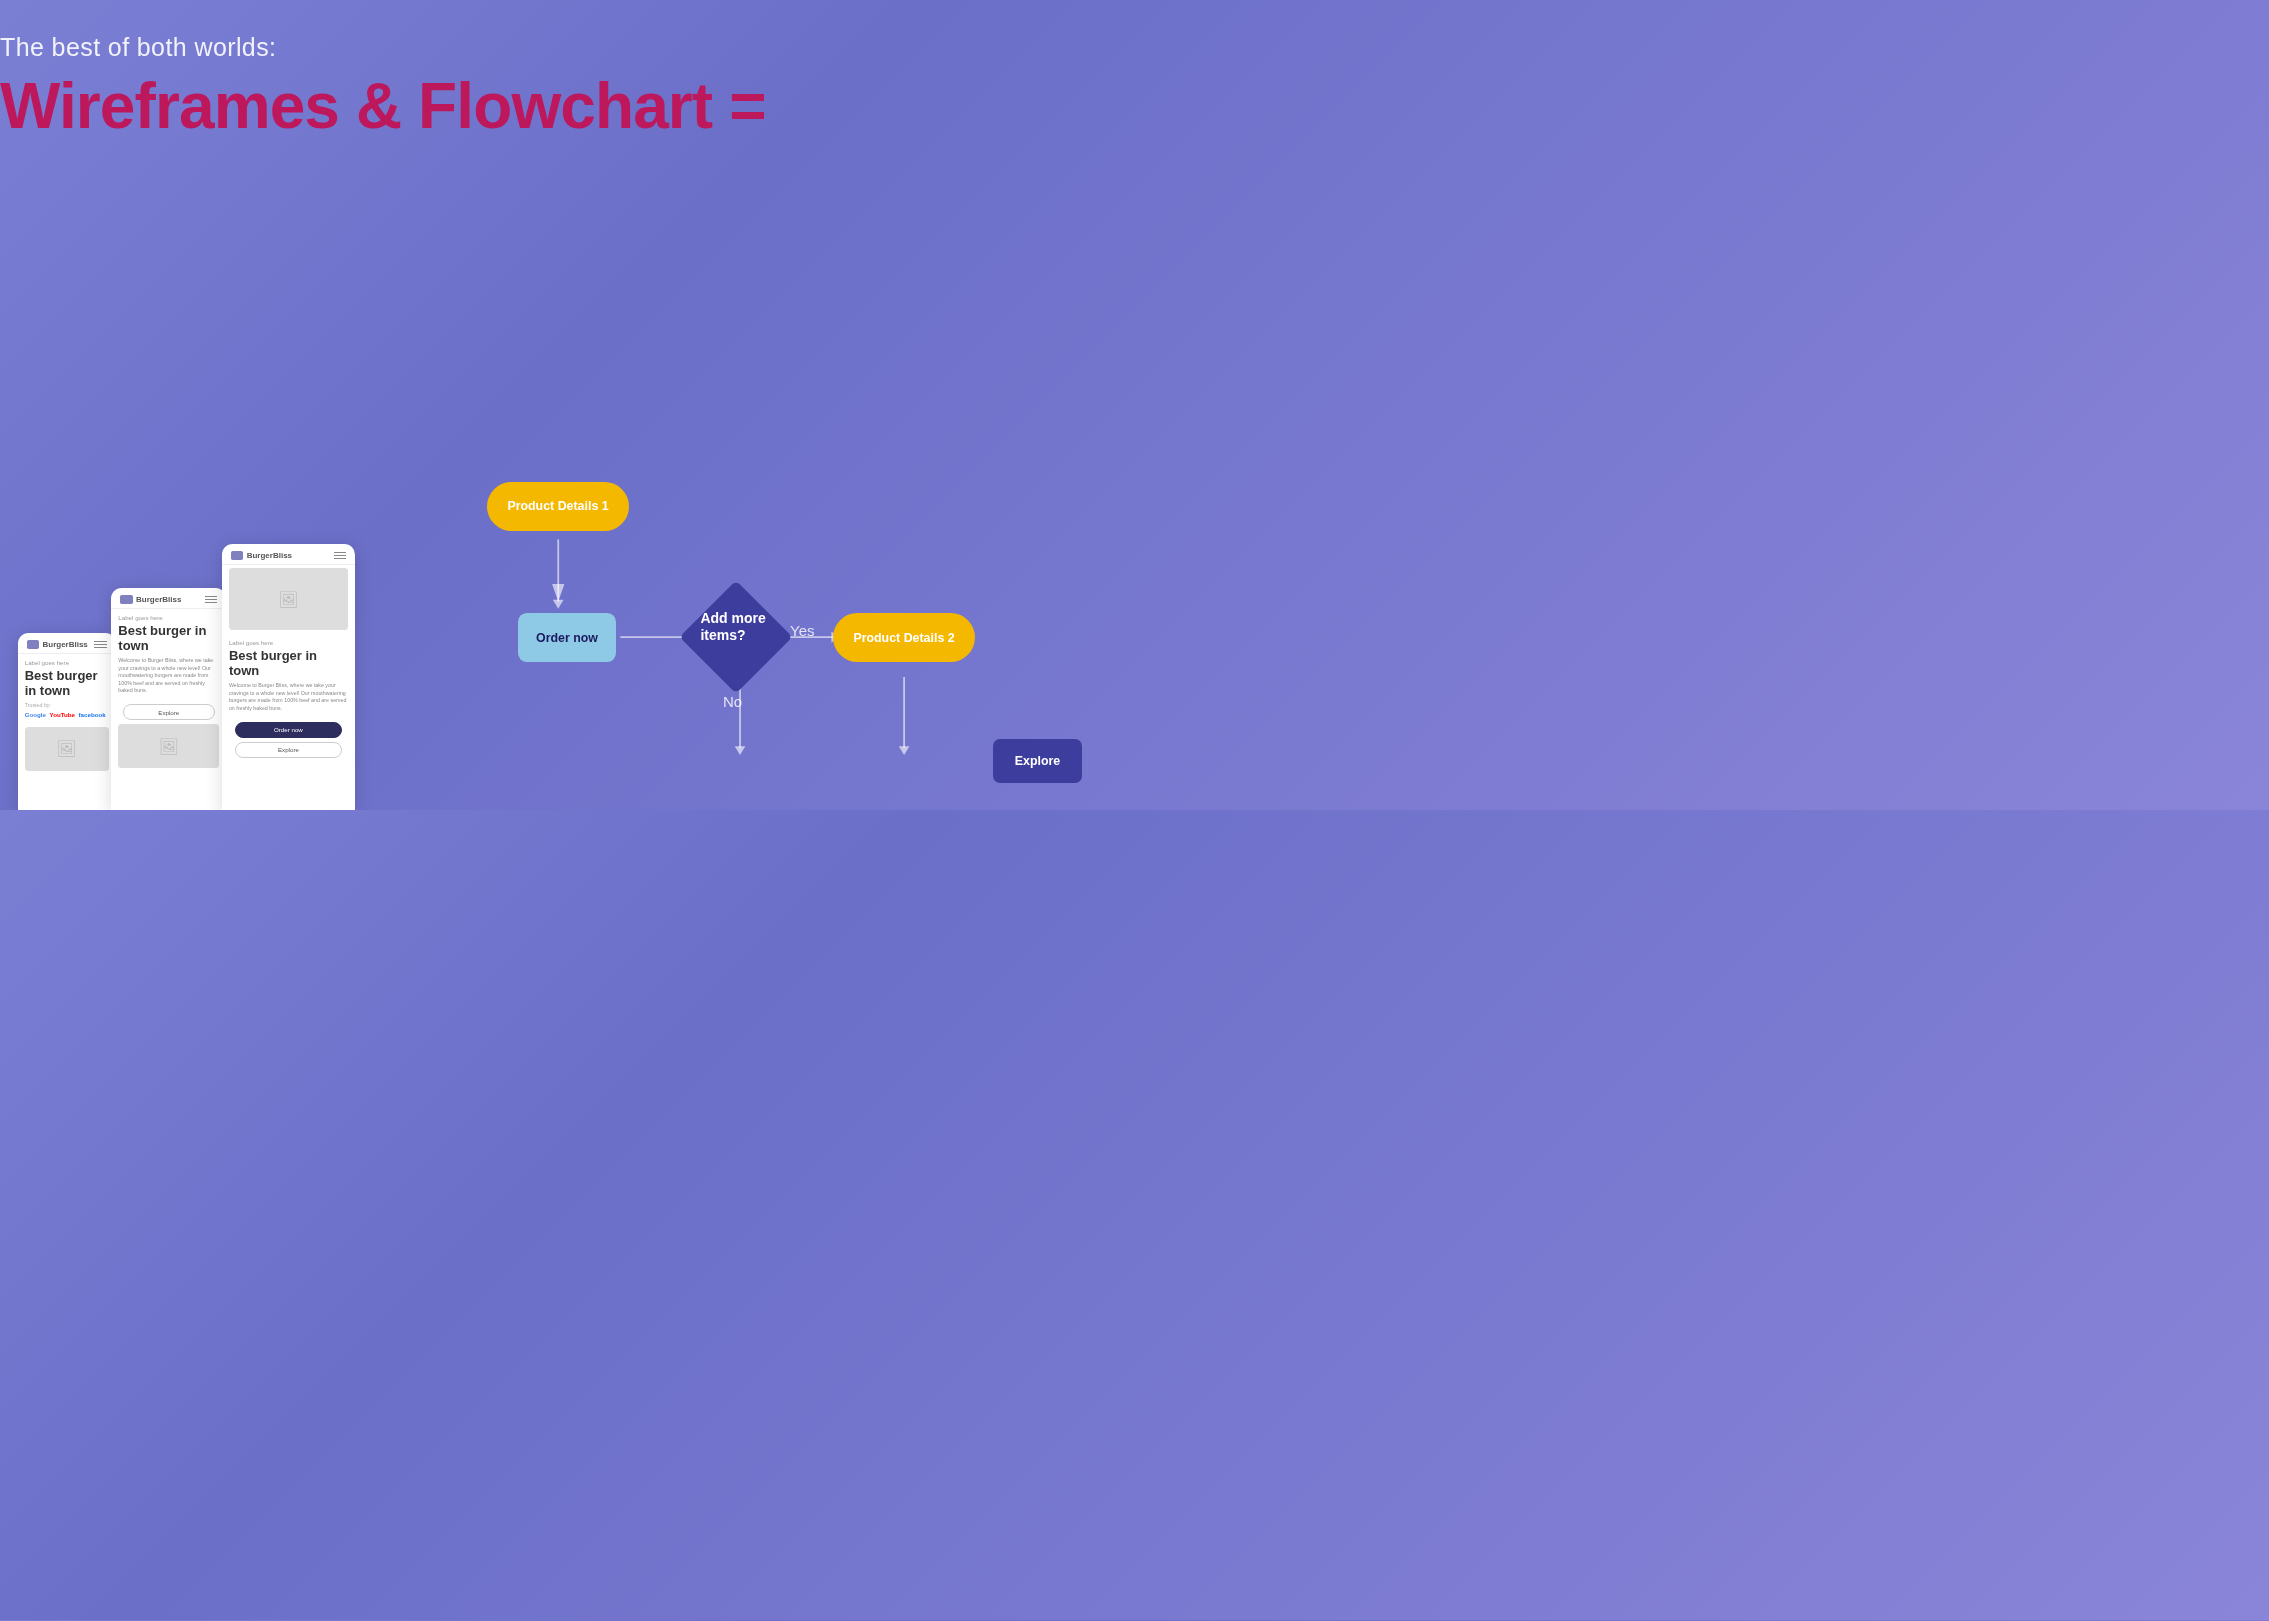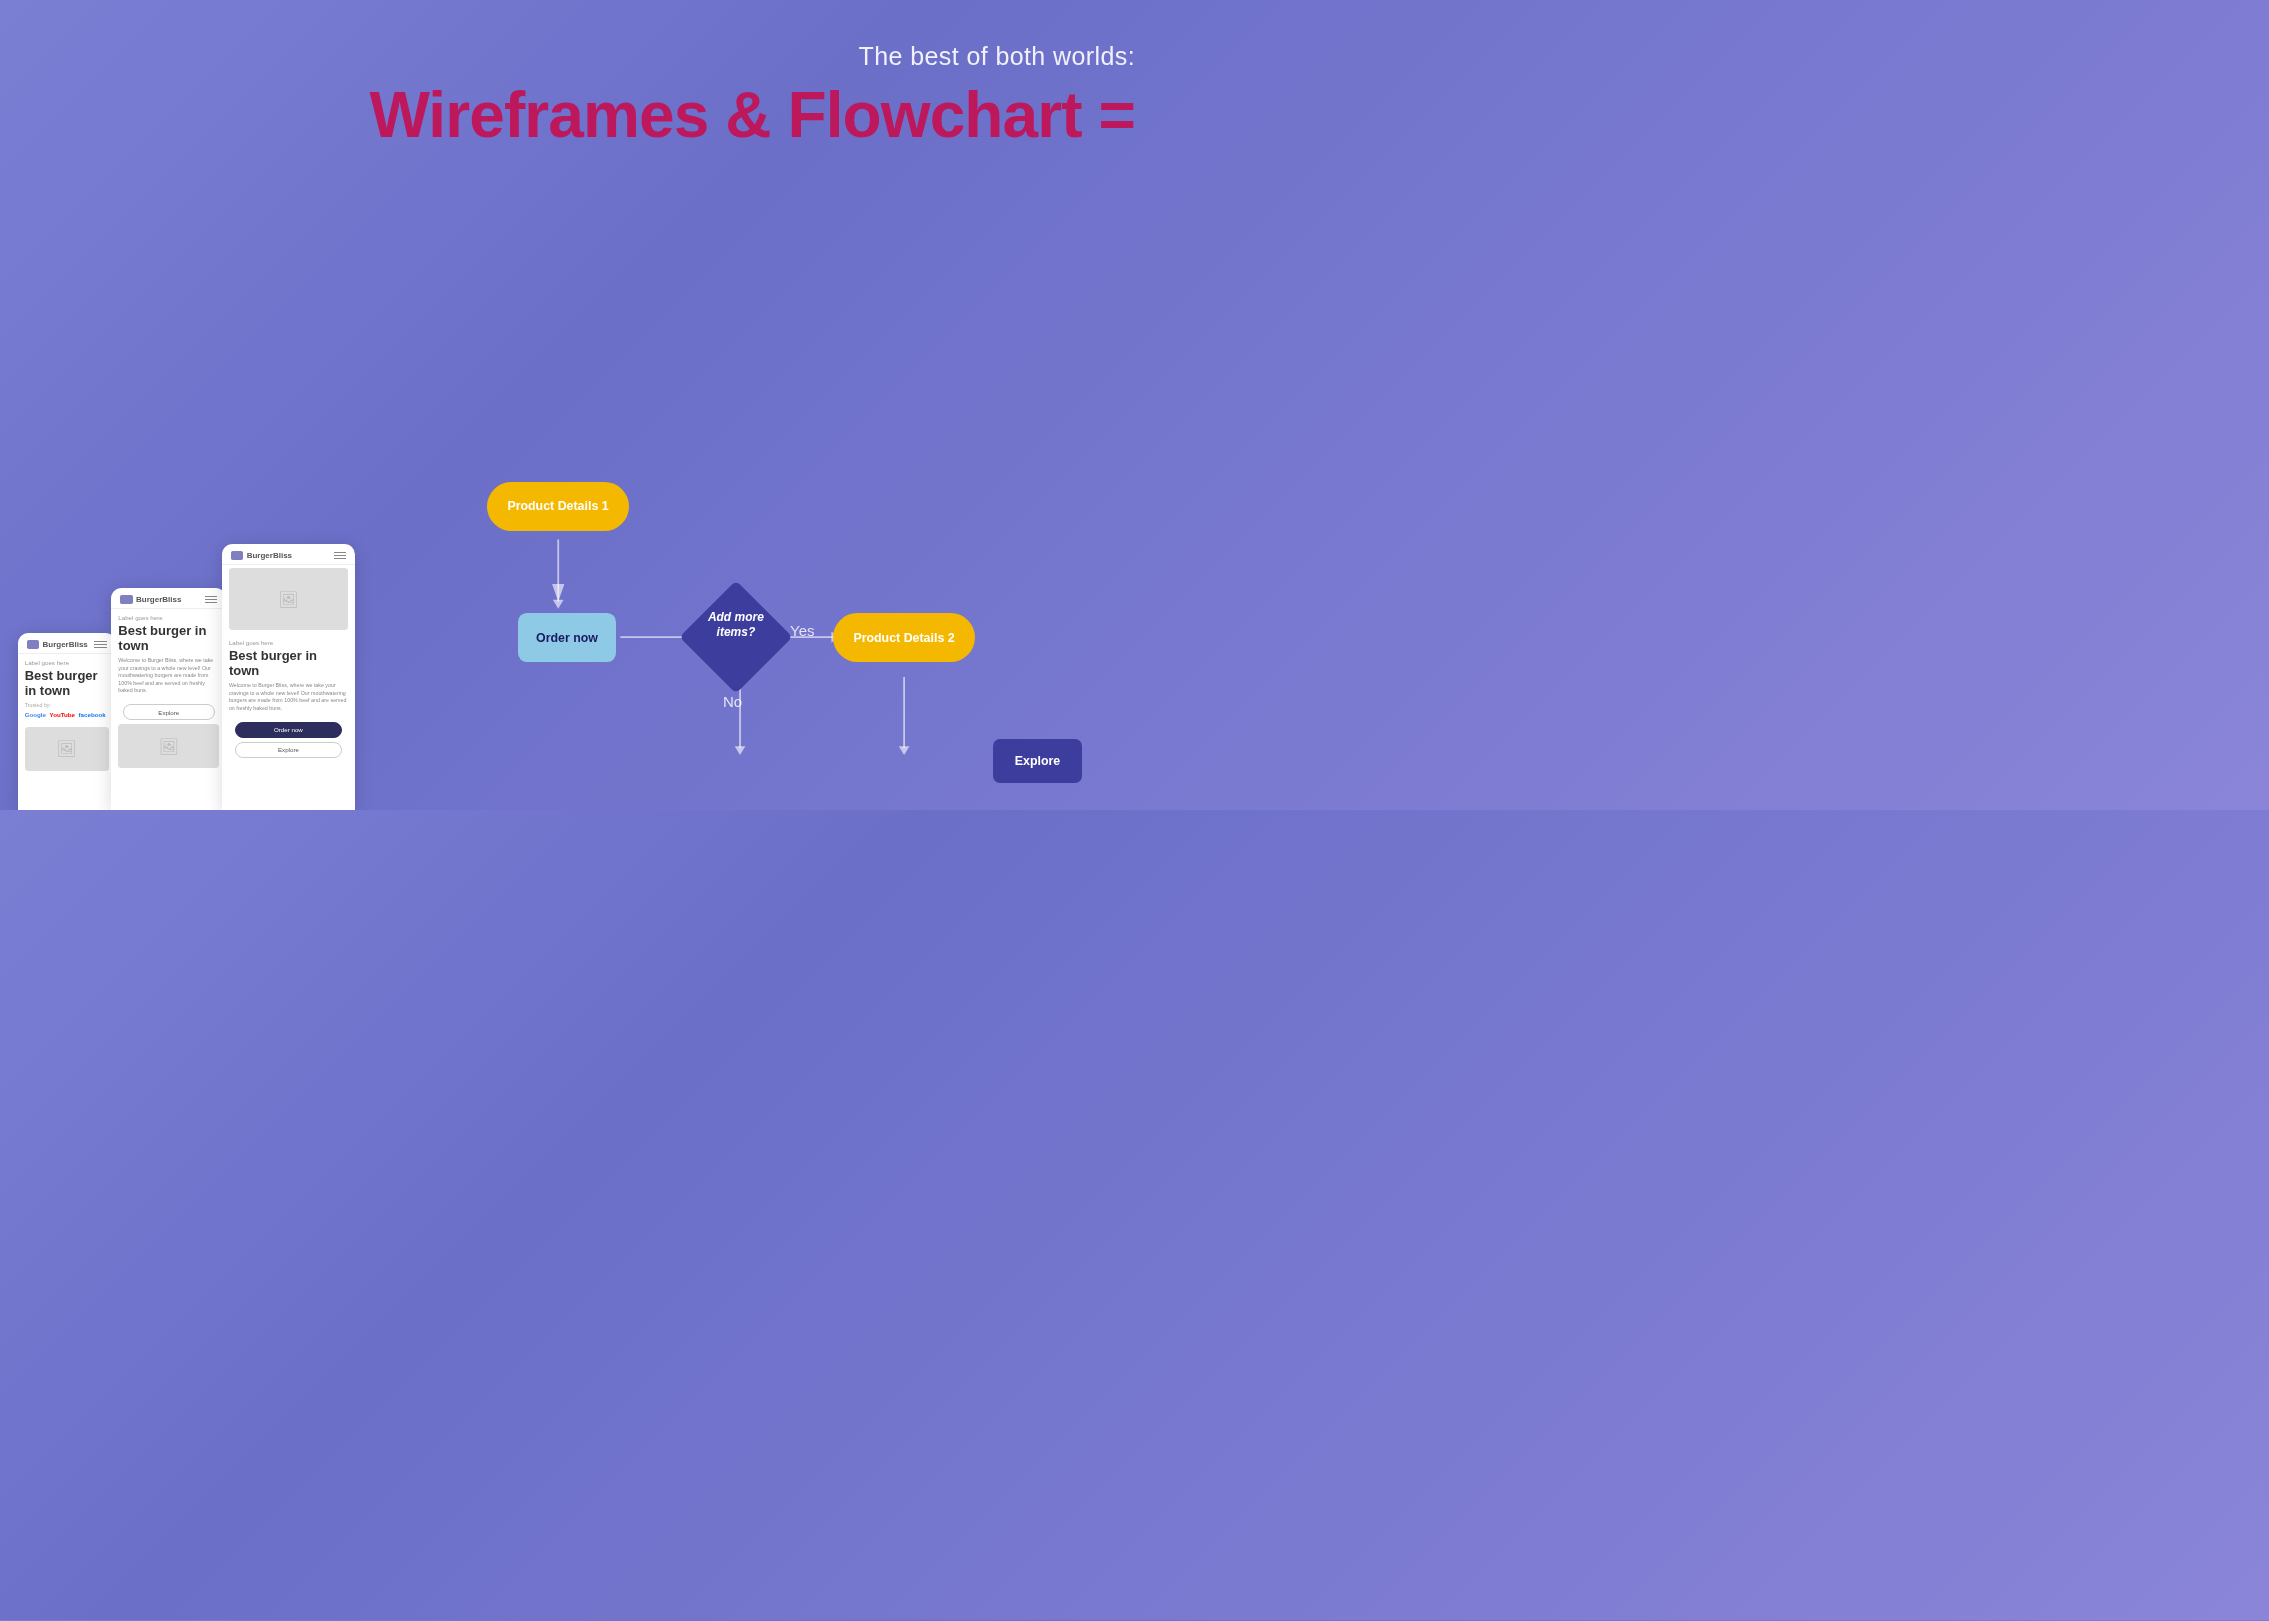--- a/index.html
+++ b/index.html
@@ -7,22 +7,22 @@
       width: 1135px;
       height: 810px;
       background: linear-gradient(135deg, #7b7fd4 0%, #6b6fc8 30%, #7878d0 60%, #8a85d8 100%);
       font-family: 'Segoe UI', Arial, sans-serif;
       overflow: hidden;
       position: relative;
     }
 
     
     .hero-section {
-      text-align: right;
-      padding-top: 42px;
+      text-align: left;
+      padding-top: 33px;
     }
     .hero-subtitle {
       color: rgba(255,255,255,0.9);
       font-size: 25px;
       font-weight: 400;
       letter-spacing: 0.4px;
       margin-bottom: 7px;
     }
     .hero-title {
       color: #be185d;
@@ -448,21 +448,21 @@
     <div class="fc-node fc-rounded-rect fc-yellow" style="width:142px;height:49px;top:8.9px;left:53px;border-radius:26.6px;">
       <span>Product Details 1</span>
     </div>
 
     <div class="fc-node fc-rounded-rect fc-blue-light" style="width:98px;height:49px;top:140px;left:84px;border-radius:8.9px;">
       <span>Order now</span>
     </div>
 
     <div style="position:absolute;top:124px;left:262px;width:89px;height:80px;">
       <div style="position:absolute;top:0;left:0;width:80px;height:80px;background:#3d3d9e;transform:rotate(45deg);border-radius:5.3px;"></div>
-      <div style="position:absolute;top:13.3px;left:4.4px;width:71px;text-align:center;color:white;font-size:12px;font-weight:600;line-height:1.2;font-style:italic;">Add more items?</div>
+      <div style="position:absolute;top:13.3px;left:4.4px;width:71px;color:white;font-size:14px;font-weight:600;line-height:1.2;">Add more items?</div>
     </div>
 
     <div class="fc-label" style="top:149px;left:356px;">Yes</div>
 
     <div class="fc-label" style="top:220px;left:289px;">No</div>
 
     <div class="fc-node fc-rounded-rect fc-yellow" style="width:142px;height:49px;top:140px;left:399px;border-radius:26.6px;">
       <span>Product Details 2</span>
     </div>
 

